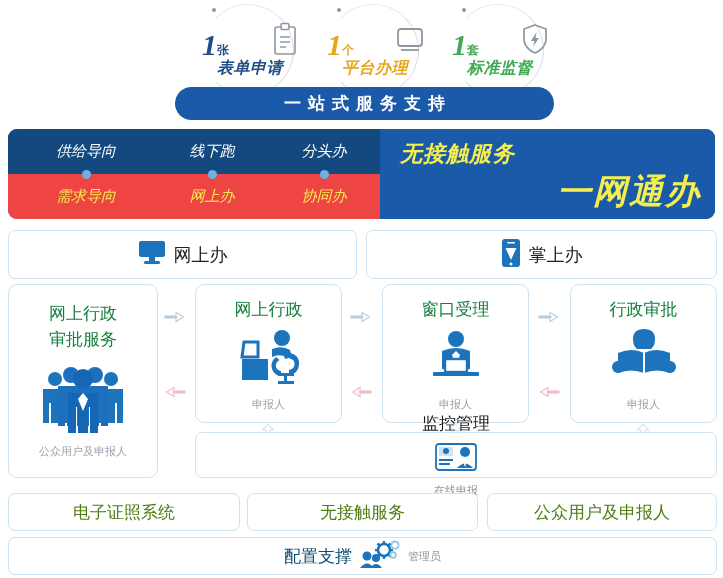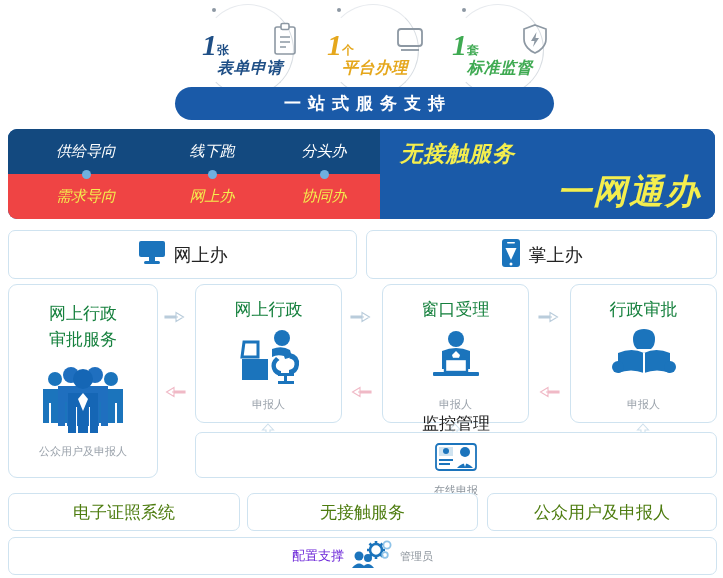--- a/index.html
+++ b/index.html
@@ -238,21 +238,21 @@
 
   
   #config {
     position: absolute;
     left: 8px; top: 537px; width: 707px; height: 36px;
     border: 1.2px solid #cfe3f0; border-radius: 7px;
     background: #ffffff;
     display: flex; align-items: center; justify-content: center;
     gap: 7px;
   }
-  #config .label { font-size: 13px; color: #6d28d9; }
+  #config .label { font-size: 17px; color: #0c4a6e; }
   #config .role { font-size: 11px; color: #8d959d; }
 </style>
 </head>
 <body>
 
 <div id="pillars">
 
   <div class="pillar p-blue" style="left:186px; top:2px;">
     <div class="ring"></div>
     <div class="dot"></div>

